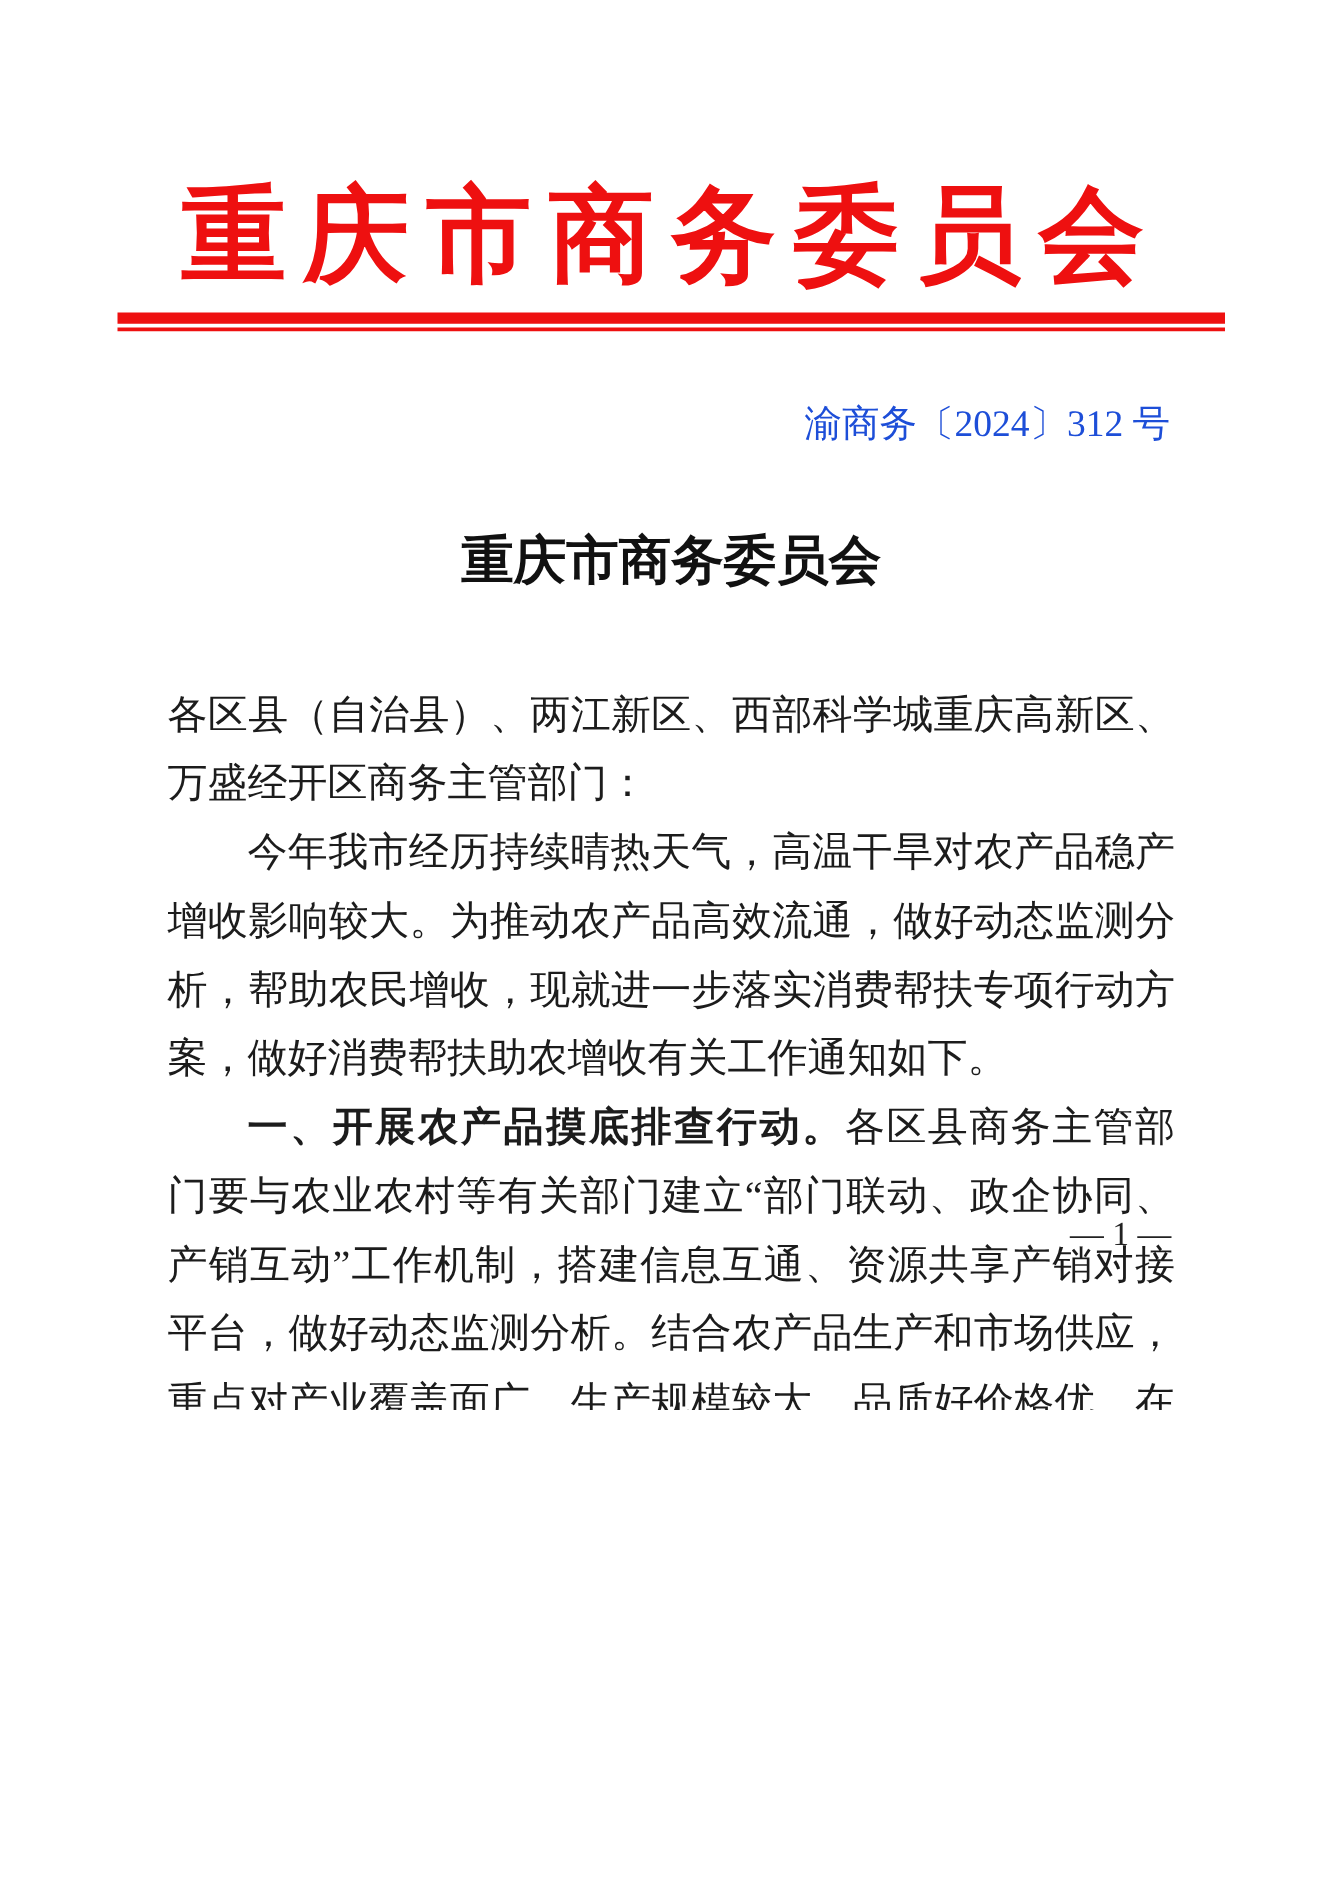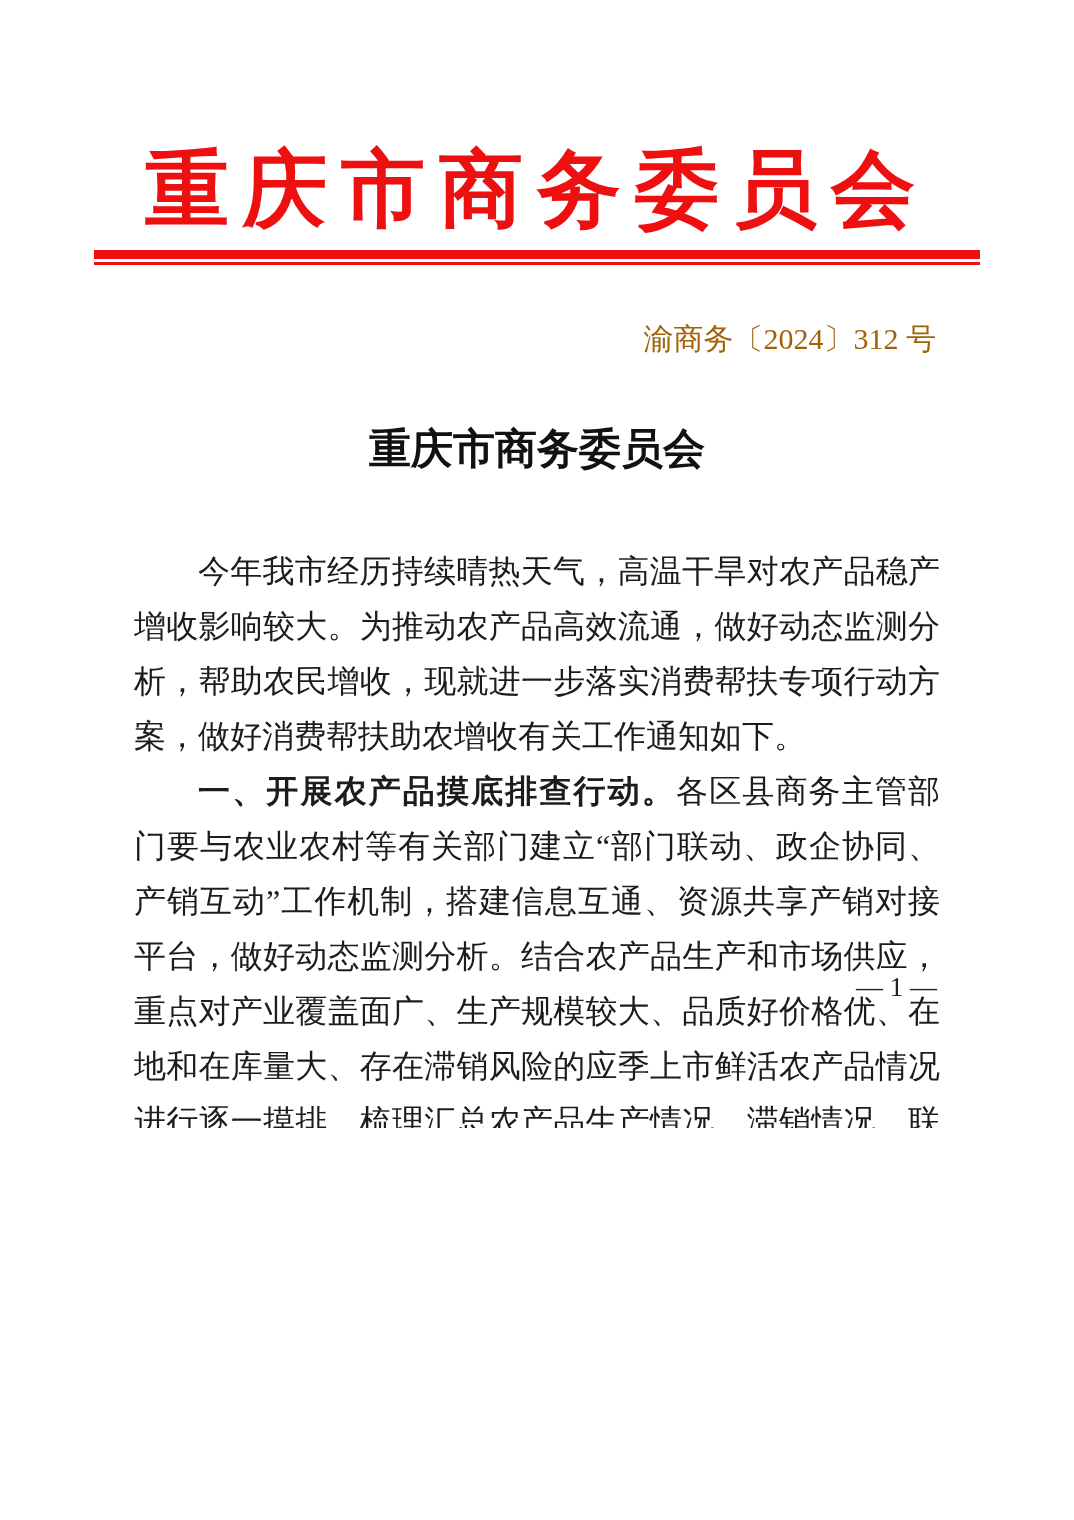--- a/index.html
+++ b/index.html
@@ -21,21 +21,21 @@
     line-height:1.05;
     white-space:nowrap;
   }
   .separator { margin:16px 94px 0 94px; }
   .sep-thick { height:9px; background:#ee1010; }
   .sep-thin  { height:3px; background:#ee1010; margin-top:3px; }
   .doc-number {
     margin:54px 138px 0 0;
     text-align:right;
     font-size:30px;
-    color:#a16207;
+    color:#1d4ed8;
     white-space:nowrap;
   }
   .title-block {
     margin-top:60px;
     text-align:center;
     font-weight:bold;
     font-size:42px;
     line-height:58px;
     color:#111;
   }
@@ -75,19 +75,20 @@
     <div class="sep-thin"></div>
   </div>
 
   <div class="doc-number">渝商务〔2024〕312 号</div>
 
   <div class="title-block">
     <div>重庆市商务委员会</div>
   </div>
 
   <div class="body-block">
+    <p class="salutation">各区县（自治县）、两江新区、西部科学城重庆高新区、万盛经开区商务主管部门：</p>
     <p><span>今年我市经历持续晴热天气，高温干旱对农产品稳产增收影响较大。为推动农产品高效流通，做好动态监测分析，帮助农民增收，现就进一步落实消费帮扶专项行动方案，做好消费帮扶助农增收有关工作通知如下。</span></p>
     <p><span class="section-lead">一、开展农产品摸底排查行动。</span><span>各区县商务主管部门要与农业农村等有关部门建立“部门联动、政企协同、产销互动”工作机制，搭建信息互通、资源共享产销对接平台，做好动态监测分析。结合农产品生产和市场供应，重点对产业覆盖面广、生产规模较大、品质好价格优、在地和在库量大、存在滞销风险的应季上市鲜活农产品情况进行逐一摸排，梳理汇总农产品生产情况、滞销情况、联农带农情况和经营主体情况，准确筛选掌握需重点帮助销售的农产品和生产经营主体，及时发布信息，引导生产主</span></p>
   </div>
 
   <div class="page-number">— 1 —</div>
 
 </div>
 
 </body></html>

